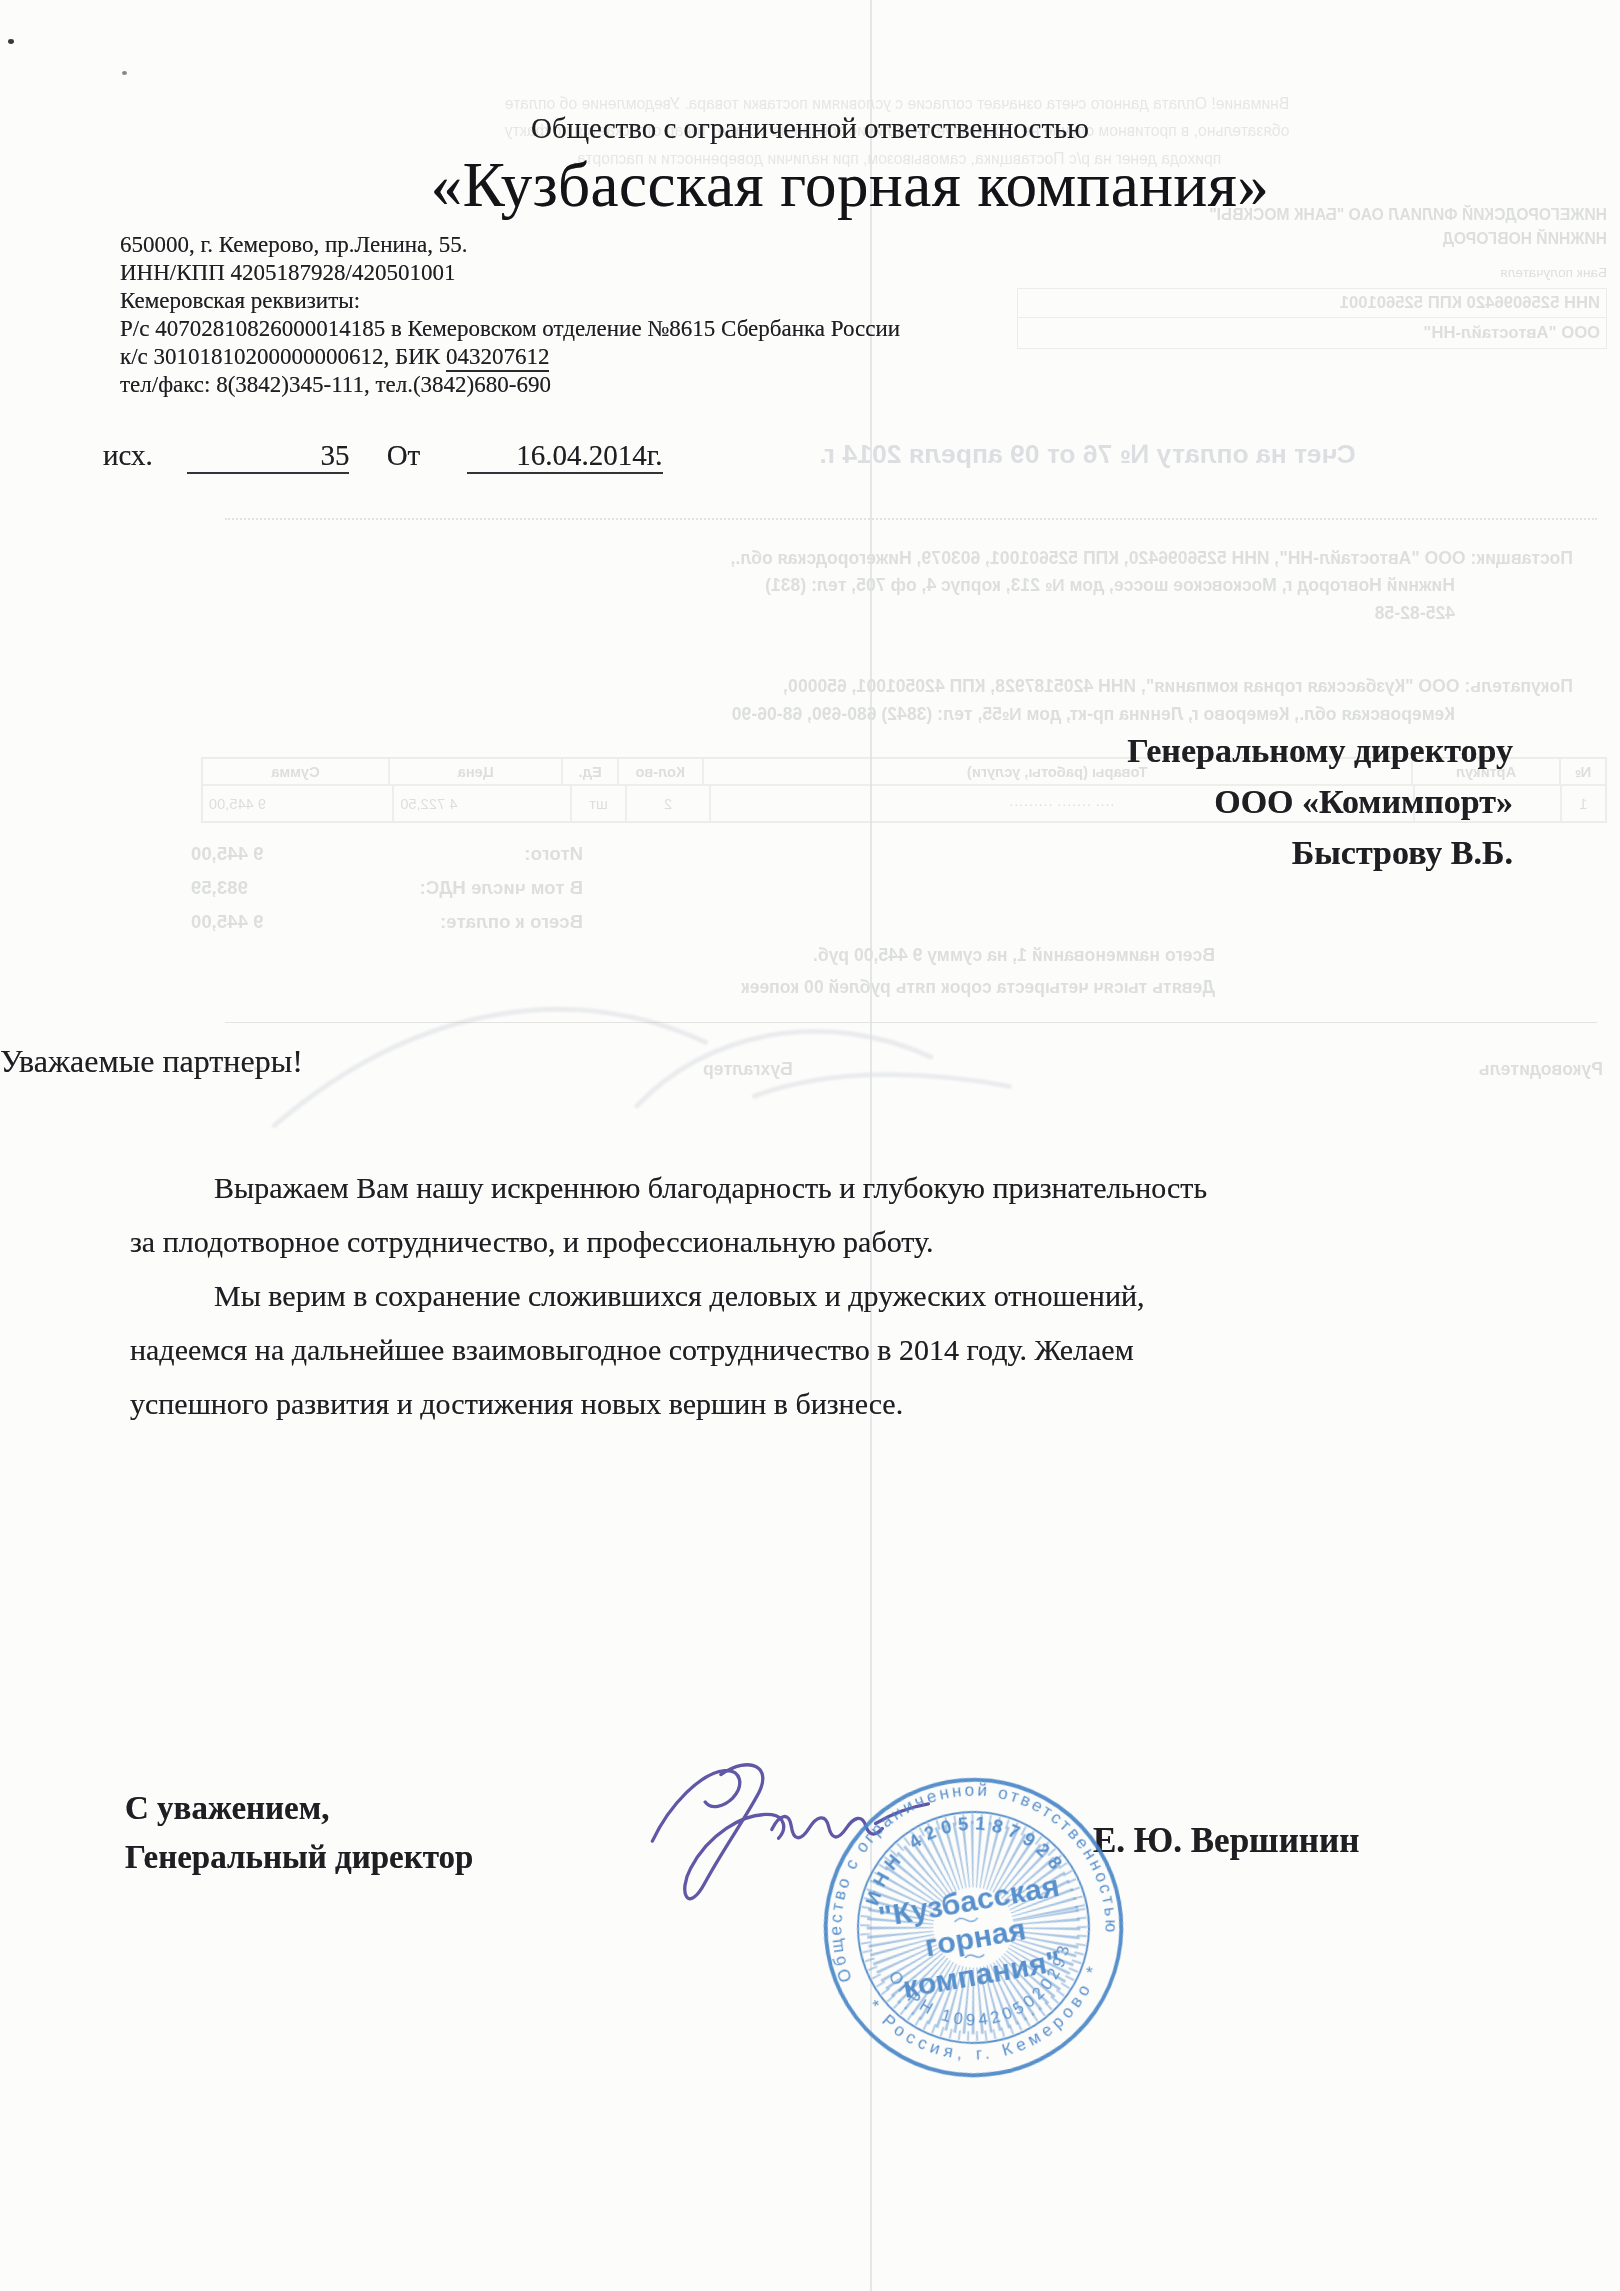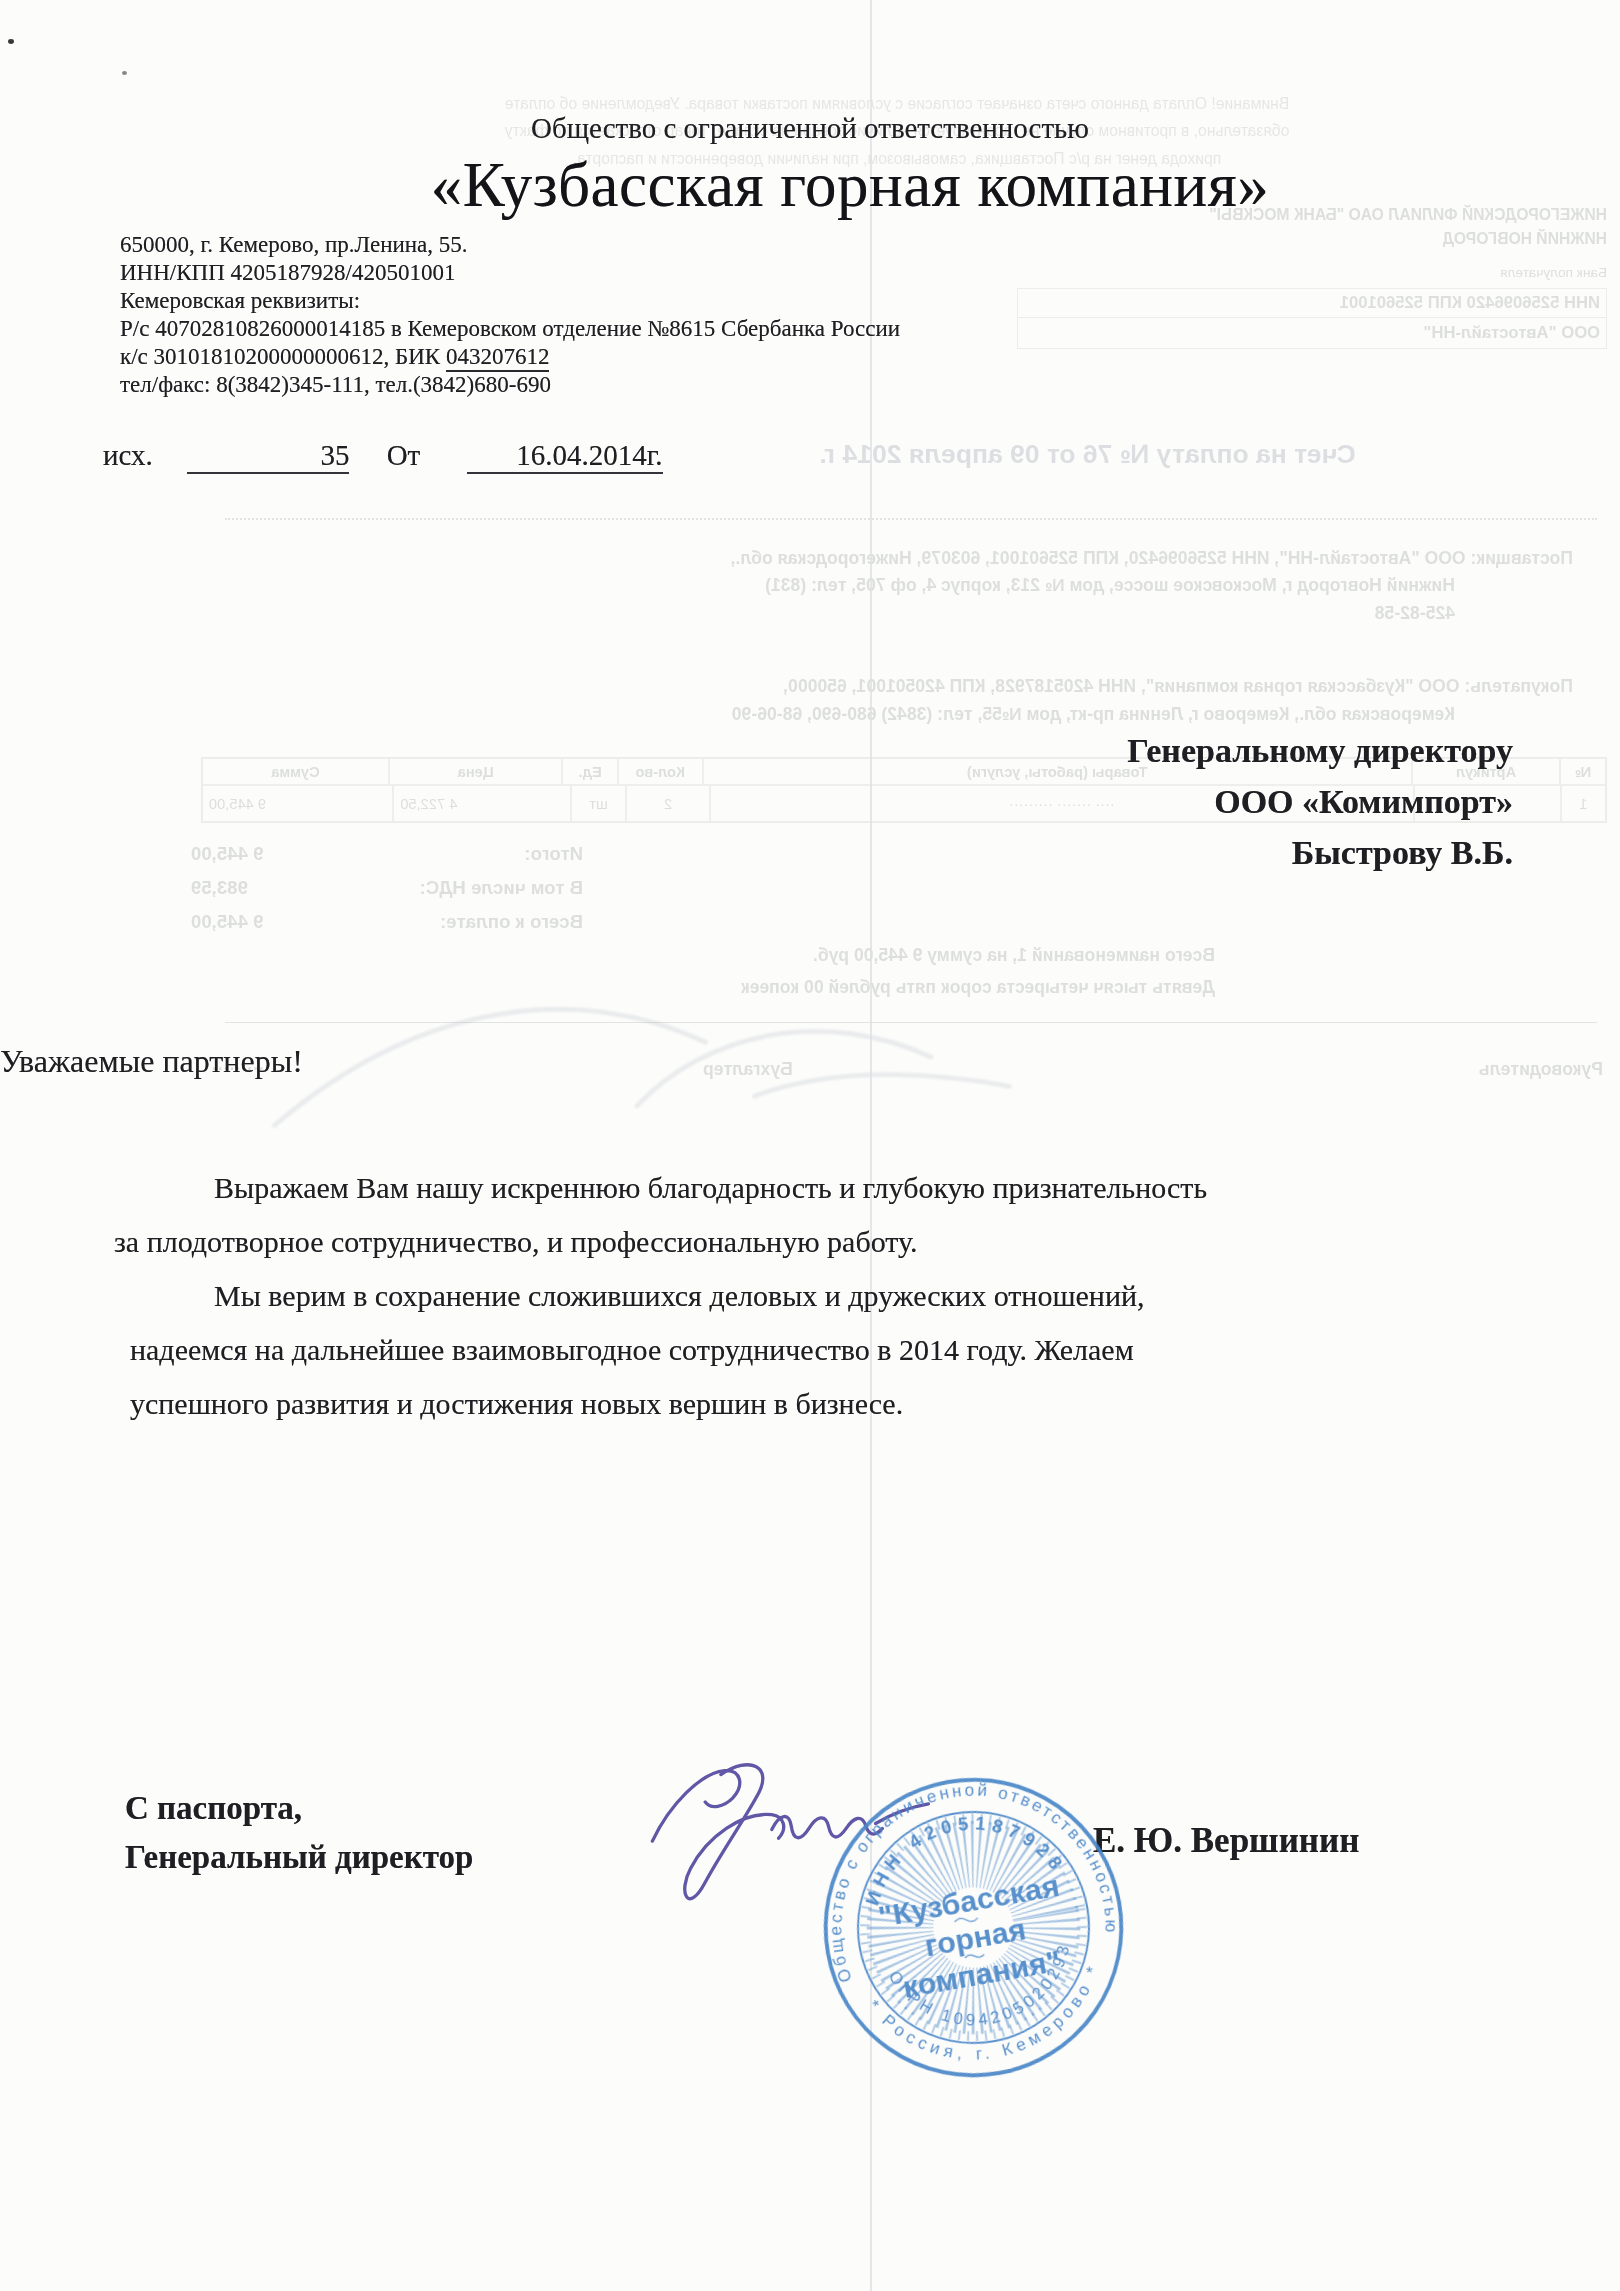--- a/index.html
+++ b/index.html
@@ -182,27 +182,27 @@
 
   <div class="abs ink addressee">
     <div>Генеральному директору</div>
     <div>ООО «Комимпорт»</div>
     <div>Быстрову В.Б.</div>
   </div>
 
   <div class="abs ink salut">Уважаемые партнеры!</div>
 
   <div class="abs ink bline" style="left:214px;top:1127px;">Выражаем Вам нашу искреннюю благодарность и глубокую признательность</div>
-  <div class="abs ink bline" style="left:114px;top:1181px;">за плодотворное сотрудничество, и профессиональную работу.</div>
+  <div class="abs ink bline" style="left:130px;top:1181px;">за плодотворное сотрудничество, и профессиональную работу.</div>
   <div class="abs ink bline" style="left:214px;top:1235px;">Мы верим в сохранение сложившихся деловых и дружеских отношений,</div>
   <div class="abs ink bline" style="left:130px;top:1289px;">надеемся на дальнейшее взаимовыгодное сотрудничество в 2014 году. Желаем</div>
   <div class="abs ink bline" style="left:130px;top:1343px;">успешного развития и достижения новых вершин в бизнесе.</div>
 
   <div class="abs ink regards">
-    <div>С паспорта,</div>
+    <div>С уважением,</div>
     <div>Генеральный директор</div>
   </div>
   <div class="abs ink dir-name">Е. Ю. Вершинин</div>
 
   <svg class="abs signature" width="323" height="255" viewBox="0 0 330 260">
     <g fill="none" stroke="#584fa3" stroke-width="3.4" stroke-linecap="round" stroke-linejoin="round">
       <path d="M30 100 C 48 62, 80 30, 104 28 C 121 27, 124 43, 112 56 C 103 65, 90 68, 84 60"></path>
       <path d="M100 32 C 130 12, 152 24, 139 50 C 126 75, 100 112, 84 142 C 66 176, 56 152, 69 128 C 86 95, 122 70, 152 73 C 165 75, 168 87, 159 97"></path>
       <path d="M152 88 c 8 -16, 18 -18, 20 -3 c 2 14, 9 16, 18 2 c 8 -13, 17 -15, 20 -2 c 3 13, 9 15, 18 2 c 8 -12, 16 -14, 20 -3 c 3 10, 9 12, 17 3"></path>
       <path d="M258 82 C 275 72, 295 65, 312 62"></path>

